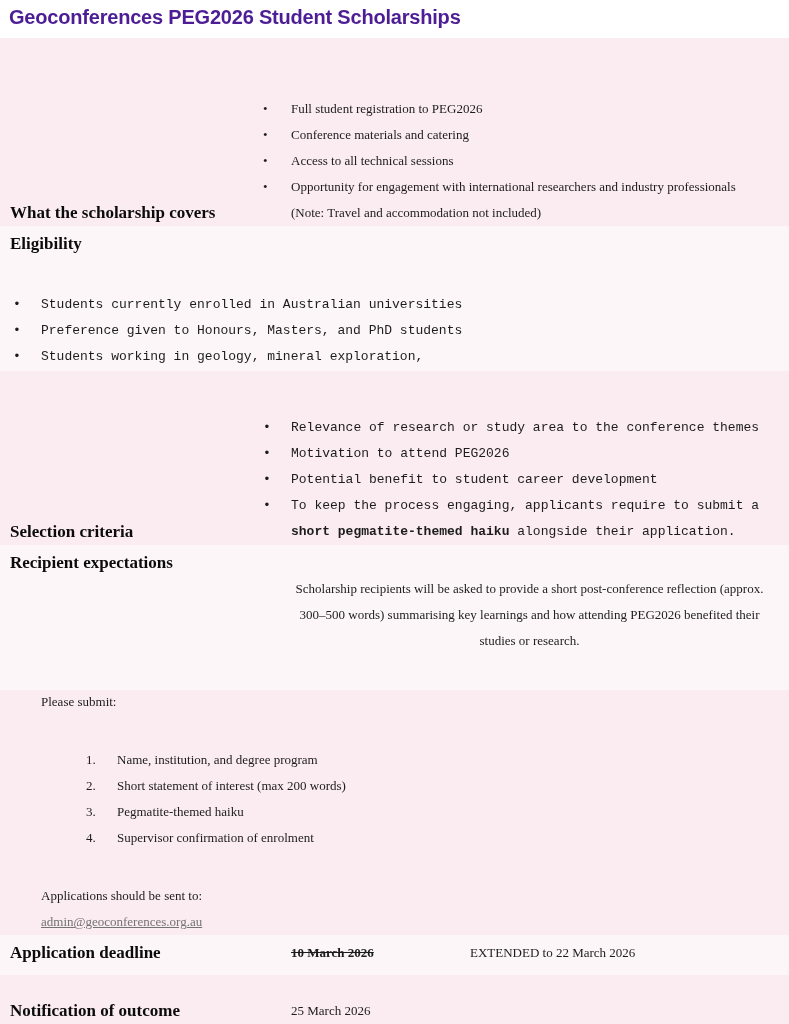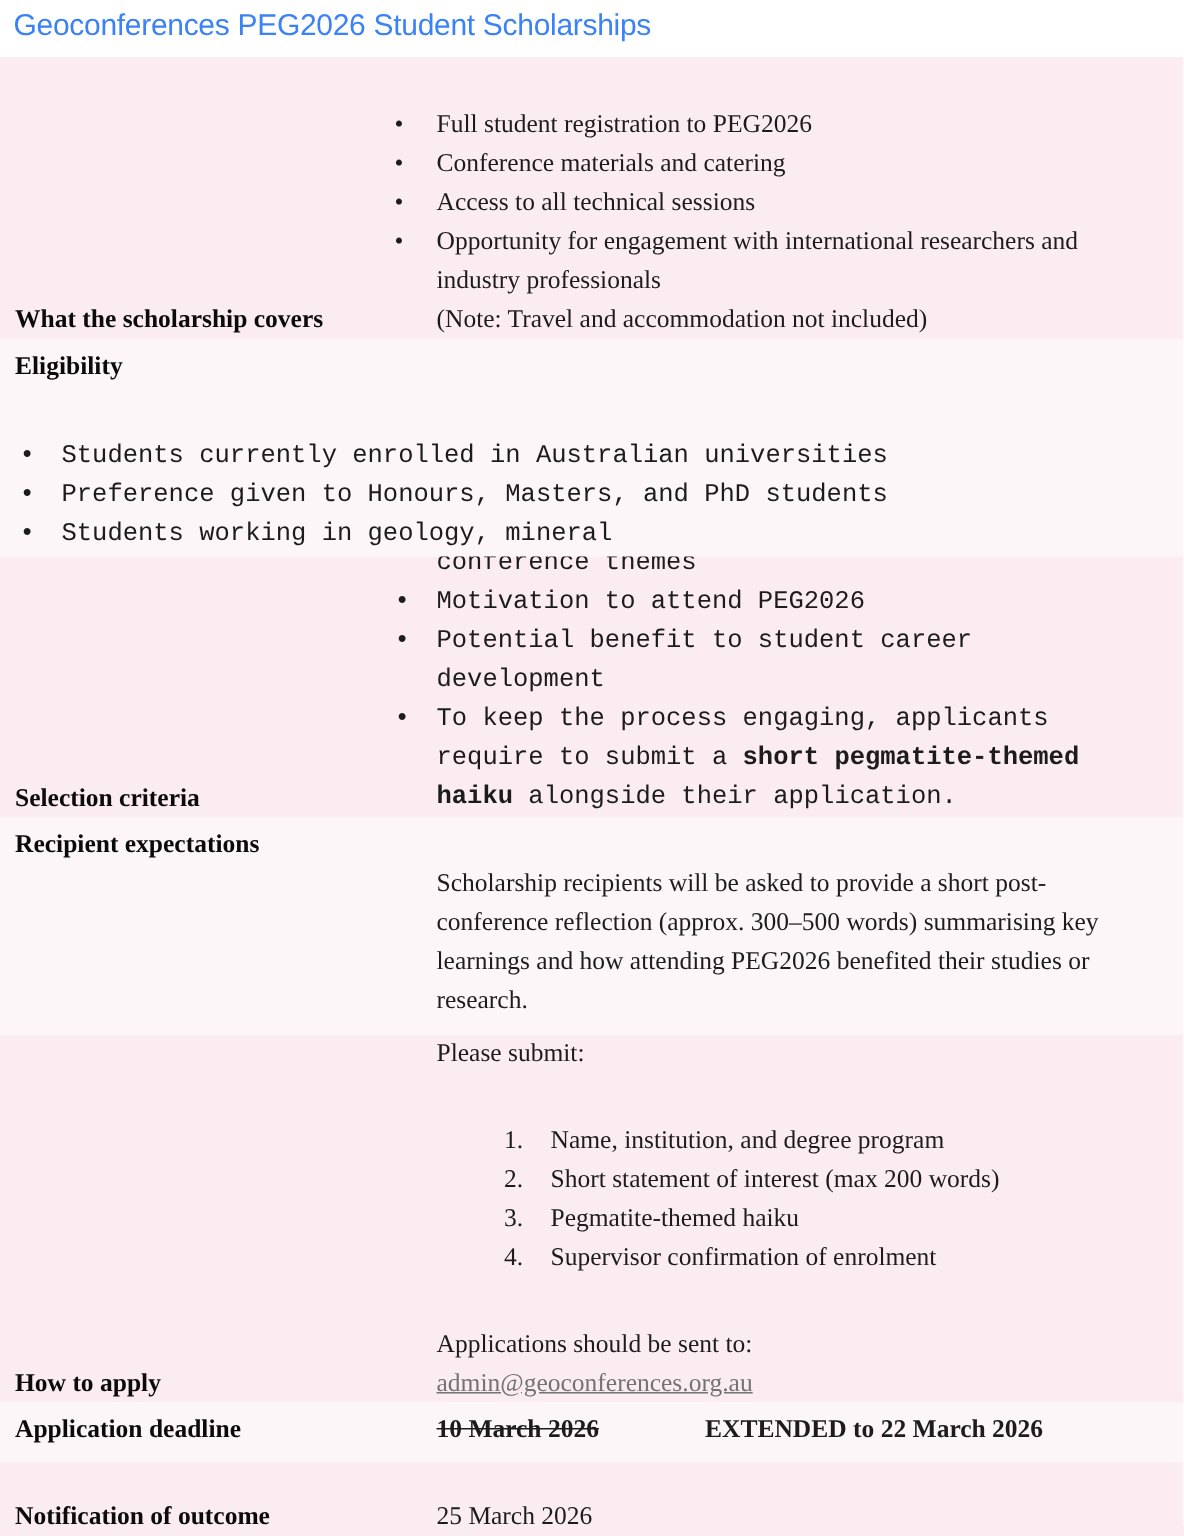--- a/index.html
+++ b/index.html
@@ -6,26 +6,26 @@
   html, body { margin: 0; padding: 0; }
   body {
     width: 789px; height: 1024px;
     background: #ffffff;
     font-family: "Liberation Serif", serif;
     color: #1c1c1c;
     overflow: hidden;
   }
   .doc-title {
     font-family: "Liberation Sans", sans-serif;
-    font-weight: normal;
+    font-weight: bold;
     font-size: 20px;
     line-height: 26px;
     padding: 4px 0 0 9px;
     height: 38px;
-    color: #3b82f6;
+    color: #4c1d95;
     letter-spacing: -0.2px;
   }
   .tbl { width: 789px; }
   .row { display: flex; width: 789px; overflow: hidden; }
   .row.dark  { background: #fbecf1; align-items: flex-end; }
   .row.light { background: #fdf6f8; }
   .r1 { height: 188px; }
   .r2 { height: 145px; flex-direction: column; }
   .r3 { height: 174px; }
   .r4 { height: 145px; }
@@ -34,43 +34,43 @@
   .r7 { height: 49px; }
   .cell-h {
     width: 250px; flex-shrink: 0;
     padding: 5px 30px 0 10px;
     font-weight: bold; font-size: 17px; line-height: 26px;
     color: #0b0b0b;
   }
   .cell-c {
     flex: 1;
     padding-right: 21px;
-    font-size: 17px; line-height: 26px;
+    font-size: 13px; line-height: 26px;
   }
   .pt24 { padding-top: 24px; }
   .pt27 { padding-top: 27px; }
-  .pt31 { padding-top: 31px; }
+  .pt31 { padding-top: 31px; text-align: center; }
   .pt35 { padding-top: 35px; font-family: Liberation Mono, monospace; }
   .pt5  { padding-top: 5px; }
   .pt7  { padding-top: 7px; }
   ul.bullets { margin: 0; padding: 0 0 0 13px; list-style: none; }
   ul.bullets li { display: flex; }
   ul.bullets li::before { content: "\2022"; width: 28px; flex-shrink: 0; }
   ol.nums { margin: 16px; padding: 0 0 0 70px; list-style: none; counter-reset: n; }
   ol.nums li { display: flex; counter-increment: n; }
   ol.nums li::before { content: counter(n) "."; width: 31px; flex-shrink: 0; }
   .indent { margin-left: 41px; }
   .note-line { margin-left: 41px; }
   .para { max-width: 480px; }
   .spacer16 { height: 16px; }
   .bold { font-weight: bold; }
   .deadline-line { display: flex; }
   .old-date-wrap { width: 179px; flex-shrink: 0; }
   .strike { text-decoration: line-through; font-weight: bold; }
-  .extended { font-weight: bold; }
+  .extended { font-weight: normal; }
   a.email {
     color: #737373;
     text-decoration: underline;
   }
 </style>
 </head>
 <body>
 
 <div class="doc-title">Geoconferences PEG2026 Student Scholarships</div>
 
@@ -135,21 +135,20 @@
   </div>
 
   <div class="row light r4">
     <div class="cell-h">Recipient expectations</div>
     <div class="cell-c pt31">
       <div class="indent para">Scholarship recipients will be asked to provide a short post-conference reflection (approx. 300–500 words) summarising key learnings and how attending PEG2026 benefited their studies or research.</div>
     </div>
   </div>
 
   <div class="row dark r5">
-    <div class="cell-h">How to apply</div>
     <div class="cell-c pt27">
       <div class="indent">Please submit:</div>
       <div class="spacer16"></div>
       <ol class="nums">
         <li>
             <span>Name, institution, and degree program</span>
           </li>
         <li>
             <span>Short statement of interest (max 200 words)</span>
           </li>

